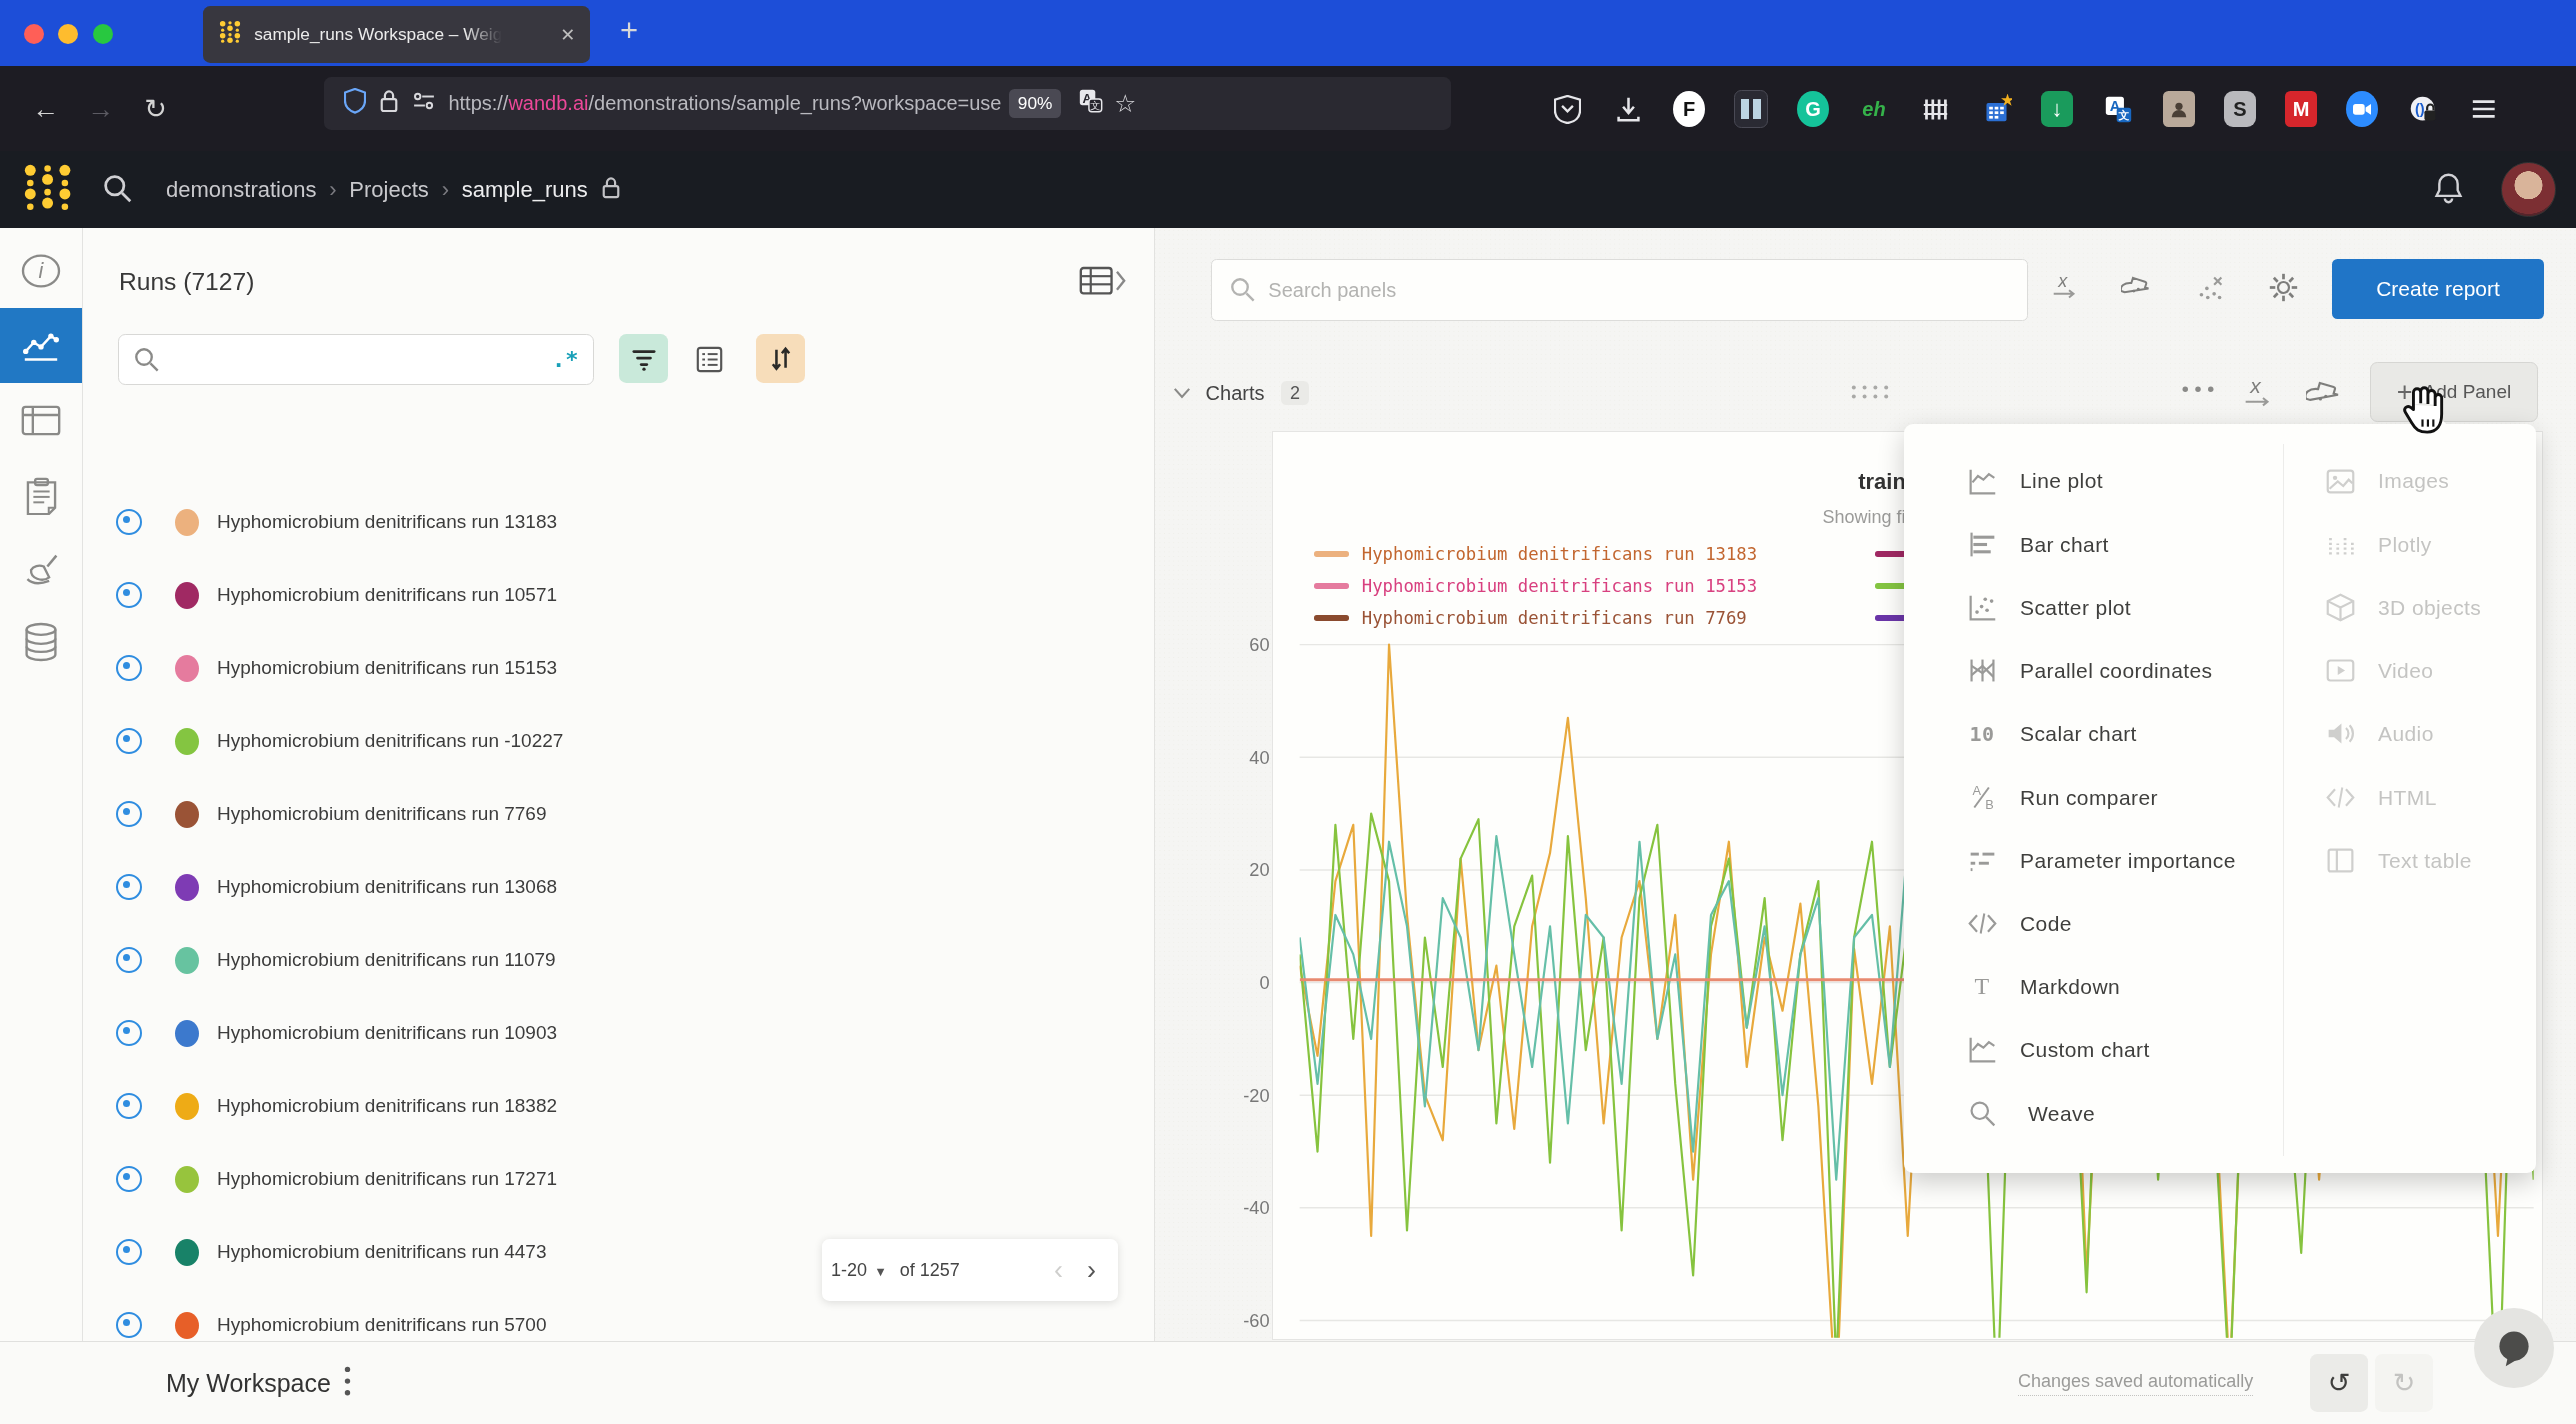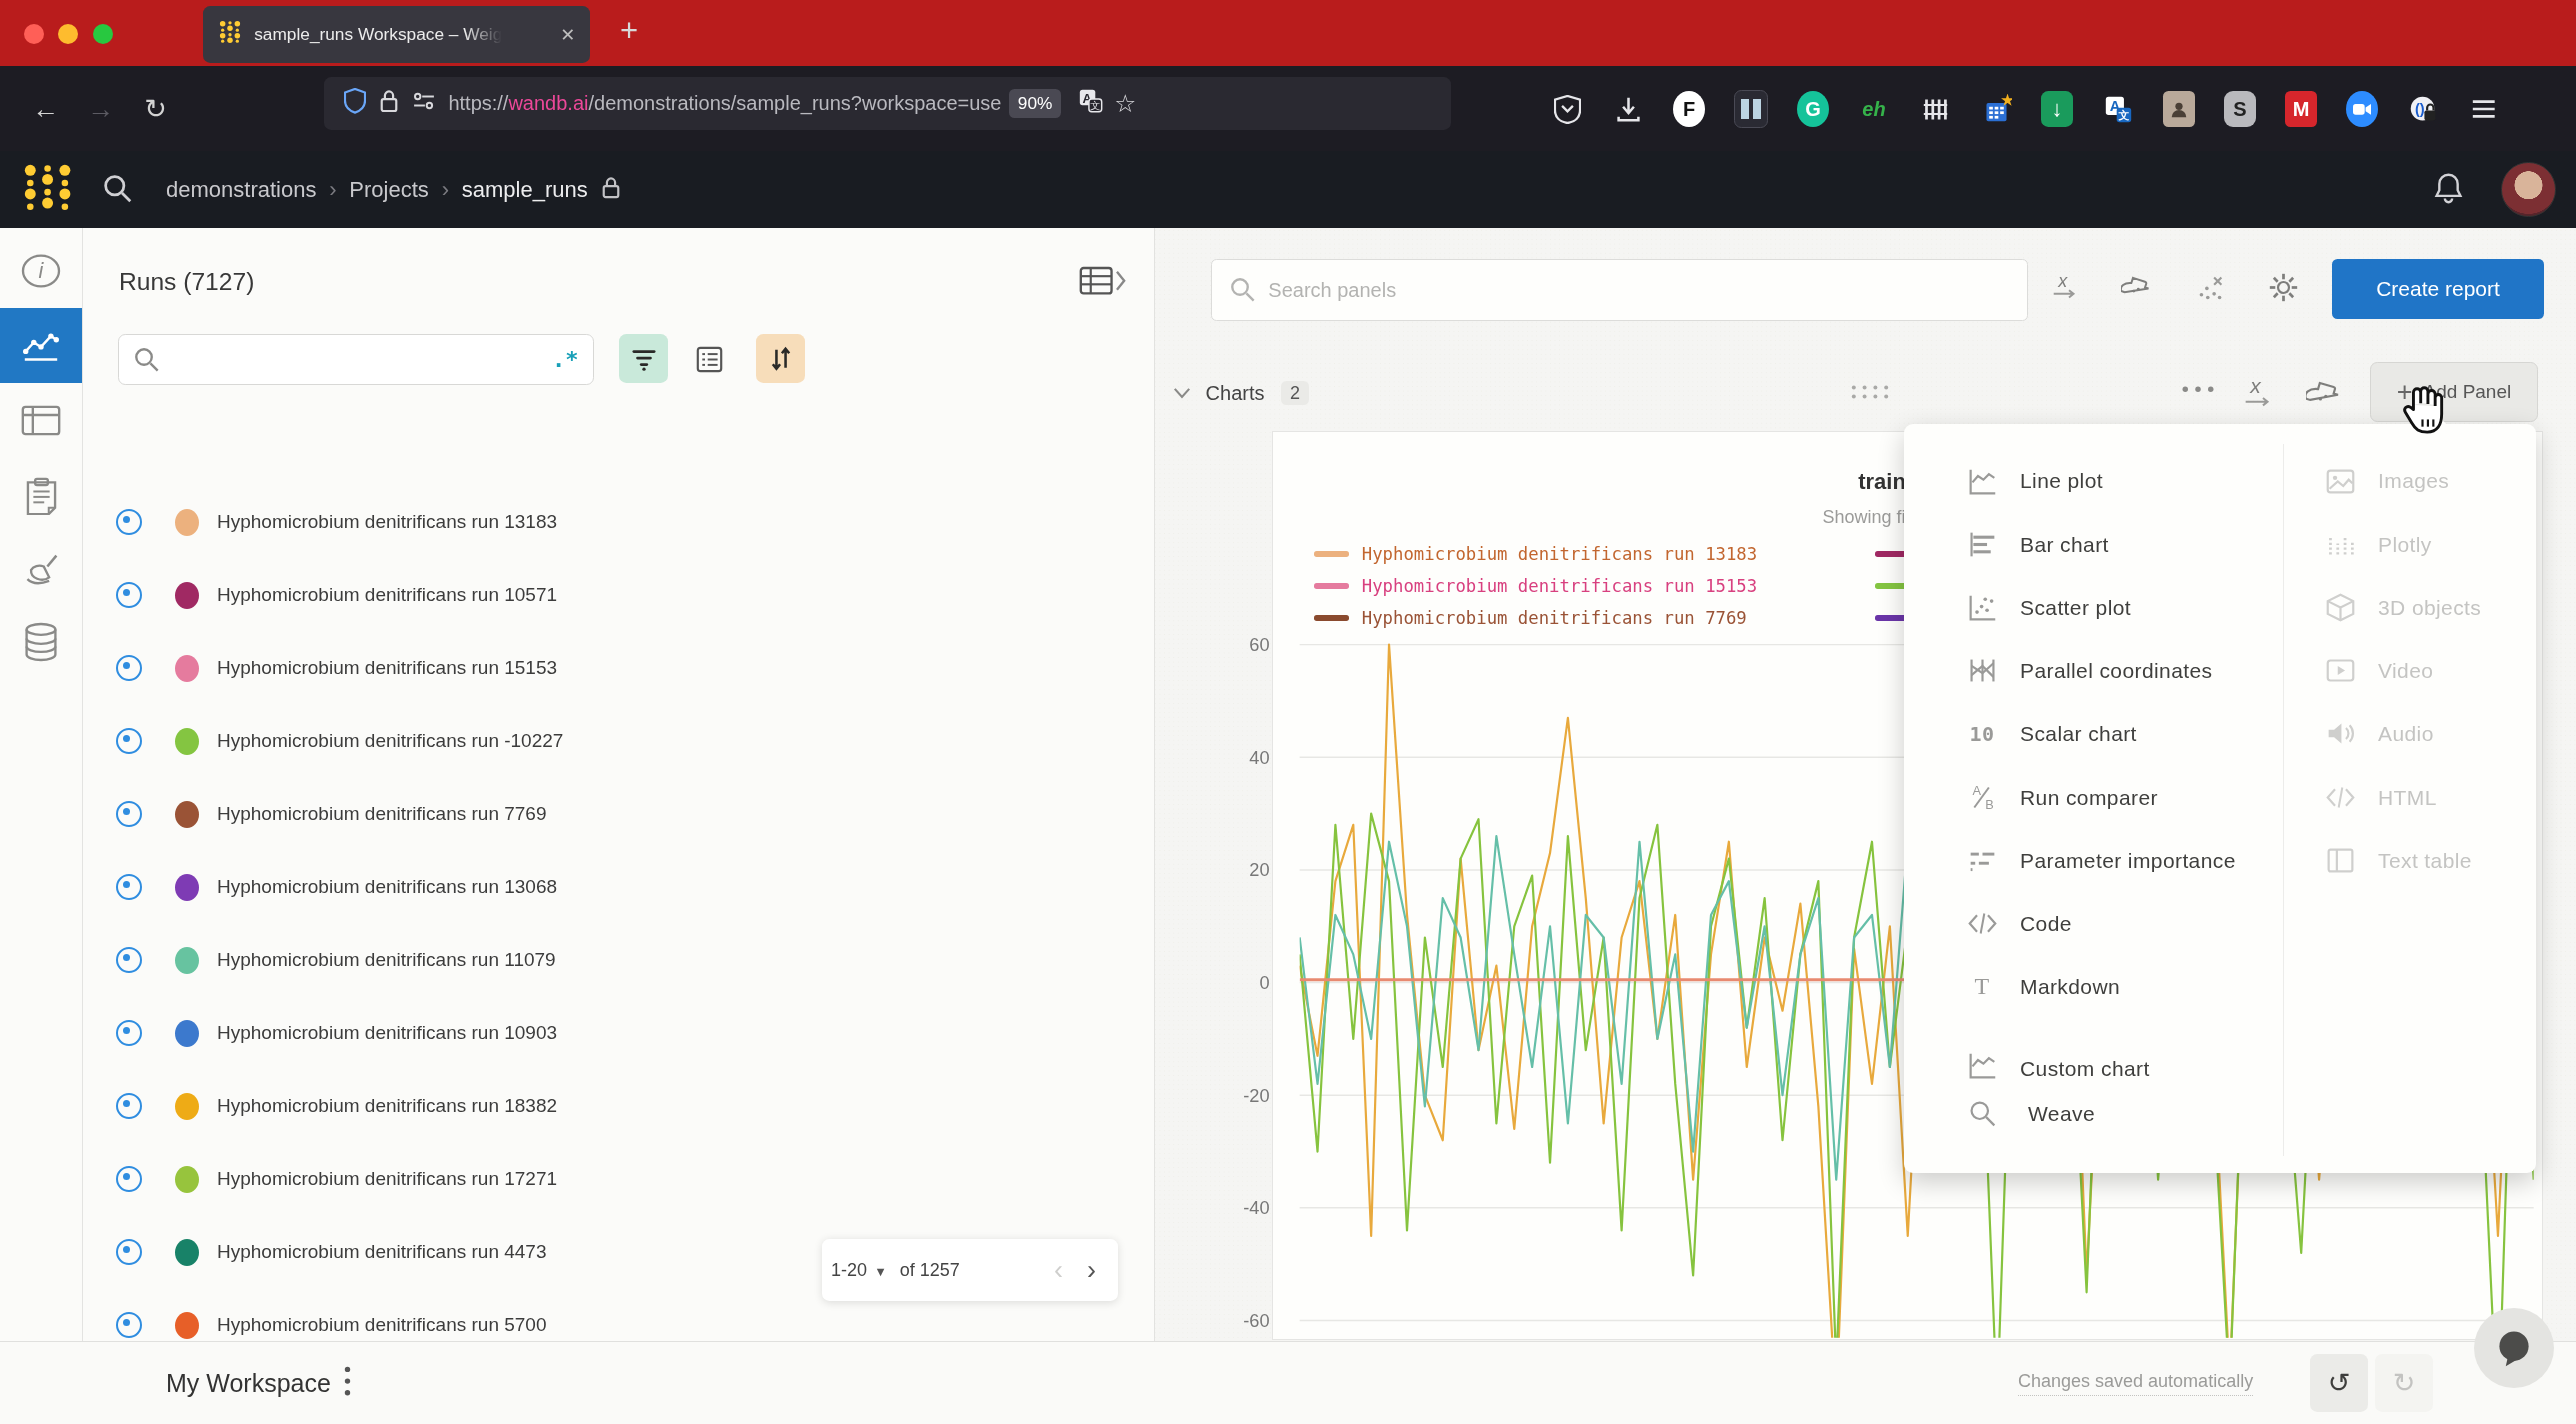--- a/index.html
+++ b/index.html
@@ -1,20 +1,20 @@
 <!DOCTYPE html>
 <html style="font-size:14.6px"><head>
 <meta charset="utf-8">
 <style>
   html,body{margin:0;padding:0;background:#101014;}
   body{width:2576px;height:1425px;position:relative;overflow:hidden;
        font-family:"Liberation Sans","DejaVu Sans",sans-serif;-webkit-font-smoothing:antialiased;}
   .abs{position:absolute;}
   
-  .tabbar{left:0;top:0;width:2576px;height:66px;background:#b91c1c;}
+  .tabbar{left:0;top:0;width:2576px;height:66px;background:#1d4ed8;}
   .traffic{border-radius:50%;width:20px;height:20px;top:24px;}
   .tab{left:203px;top:6.4px;width:387px;height:57px;background:#38373f;border-radius:7.3px;
        display:flex;align-items:center;color:#ececec;font-size:17.3px;}
   .tab-title{white-space:nowrap;overflow:hidden;max-width:274px;
        -webkit-mask-image:linear-gradient(90deg,#000 85%,transparent);mask-image:linear-gradient(90deg,#000 85%,transparent);}
   .newtab{left:620px;top:12.8px;color:#d8d8d8;font-size:31px;}
   .toolbar{left:0;top:66px;width:2576px;height:86px;background:#1d1c23;display:flex;align-items:center;}
   .tool-ic{color:#d3d3d3;font-size:27px;width:55px;text-align:center;}
   .urlfield{left:324px;top:77px;width:1127px;height:53px;background:#2a2931;border-radius:7.3px;
             display:flex;align-items:center;color:#b9b9bf;font-size:20px;}
@@ -678,21 +678,21 @@
           </svg>
         </span>
         <span>Code</span>
       </div>
       <div class="mitem" style="left: 60px; top: 531px; color: rgb(63, 63, 61);">
         <span class="mi-ic">
           <span style="font-size:24px;color:#9a9a98;font-family:'Liberation Serif',serif">T</span>
         </span>
         <span>Markdown</span>
       </div>
-      <div class="mitem" style="left: 60px; top: 594px; color: rgb(63, 63, 61); align-items: flex-end;">
+      <div class="mitem" style="left: 60px; top: 594px; color: rgb(63, 63, 61);">
         <span class="mi-ic">
           <svg width="31" height="31" viewBox="0 0 34 34">
             <path d="M4 4 V30 H31" fill="none" stroke="#9a9a98" stroke-width="2.4"></path>
             <polyline points="6,18 12,11 18,15 24,9 30,13" fill="none" stroke="#9a9a98" stroke-width="2.4"></polyline>
           </svg>
         </span>
         <span>Custom chart</span>
       </div>
       <div class="mitem" style="left: 60px; top: 658px; color: rgb(63, 63, 61); gap: 8px;">
         <span class="mi-ic">

